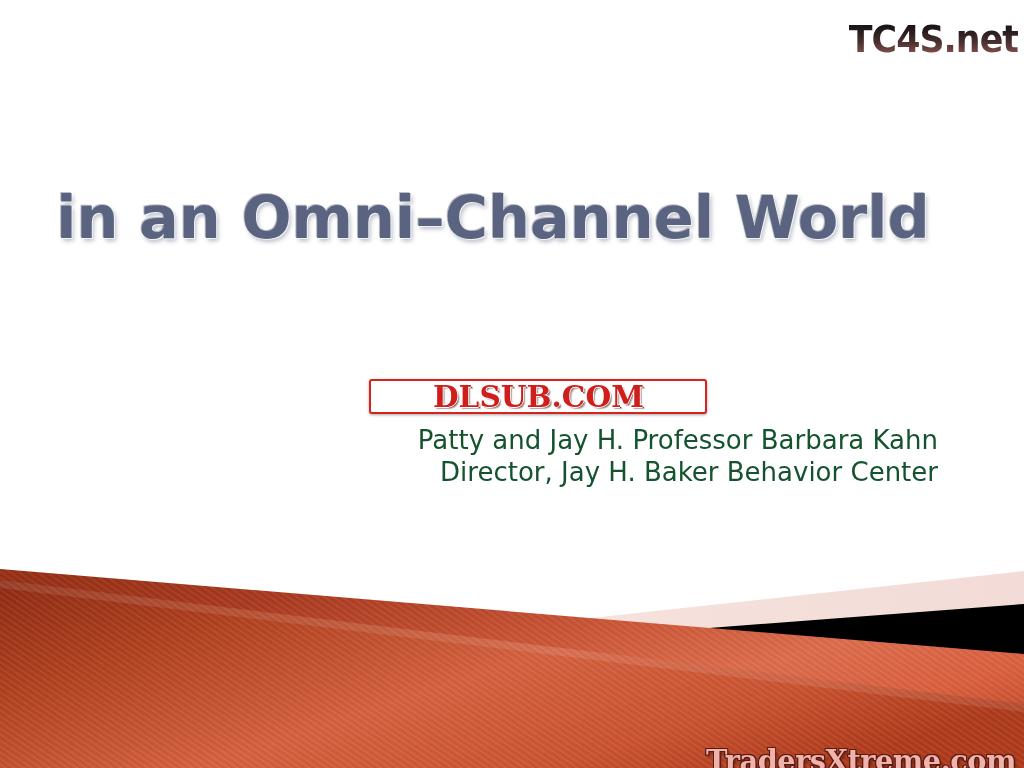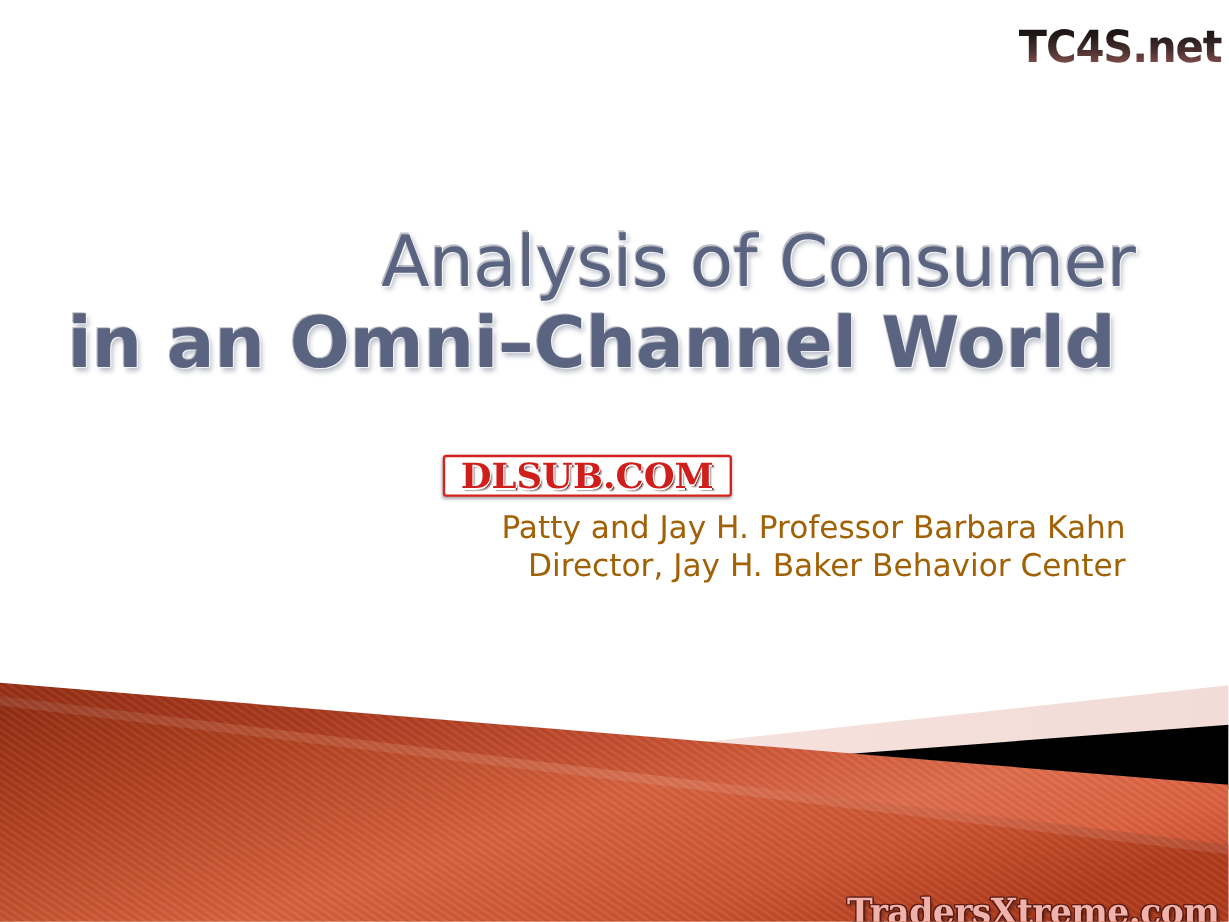--- a/index.html
+++ b/index.html
@@ -71,21 +71,21 @@
     text-align: center;
     letter-spacing: 0px;
     font-weight: bold;
   }
 
   
   #dlsub-watermark {
     position: absolute;
     left: 369px;
     top: 363px;
-    width: 241px;
+    width: 338px;
     height: 35px;
     box-sizing: border-box;
     background: #ffffff;
     border: 2px solid #d6231f;
     border-radius: 3px;
     box-shadow: 0 1px 3px rgba(0,0,0,0.35);
     display: flex;
     align-items: center;
     justify-content: center;
     overflow: hidden;
@@ -113,21 +113,21 @@
     position: absolute;
     left: 40px;
     top: 408px;
     width: 898px;
     text-align: right;
   }
   .subtitle-line {
     font-family: "DejaVu Sans", sans-serif;
     font-size: 26px;
     line-height: 32px;
-    color: #a16207;
+    color: #14532d;
     white-space: nowrap;
   }
 
   
   #banner {
     position: absolute;
     left: 0;
     top: 520px;
     width: 1024px;
     height: 248px;
@@ -162,21 +162,20 @@
   }
 </style>
 </head>
 <body>
 
 <div id="slide">
 
   <div id="tc4s-logo">TC4S.net</div>
 
   <div id="title-block">
-    <div class="title-line" id="title-line-1">Analysis of Consumer</div>
     <div class="title-line" id="title-line-3">in an Omni–Channel World</div>
   </div>
 
   <div id="dlsub-watermark">
     <span id="dlsub-watermark-text">DLSUB.COM</span>
   </div>
 
   <div id="subtitle-block">
     <div class="subtitle-line">Patty and Jay H. Professor Barbara Kahn</div>
     <div class="subtitle-line">Director, Jay H. Baker Behavior Center</div>

